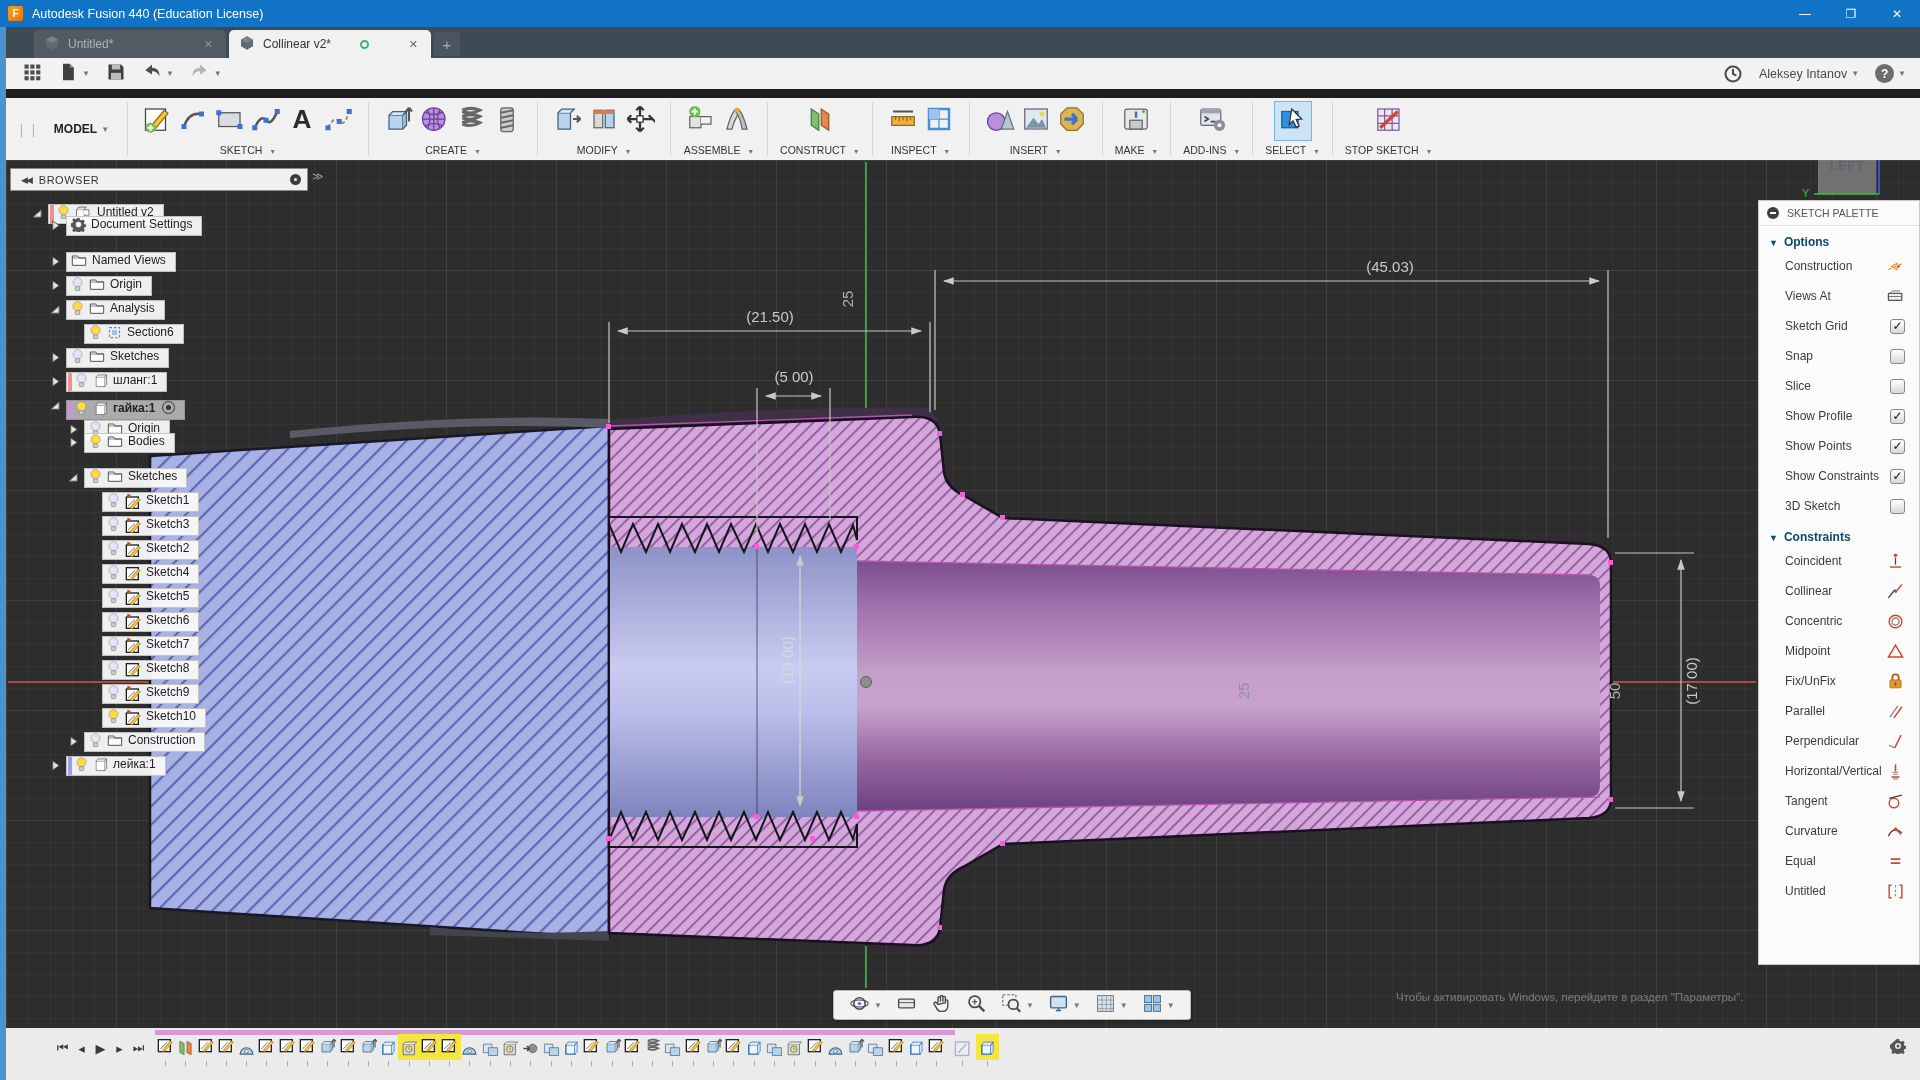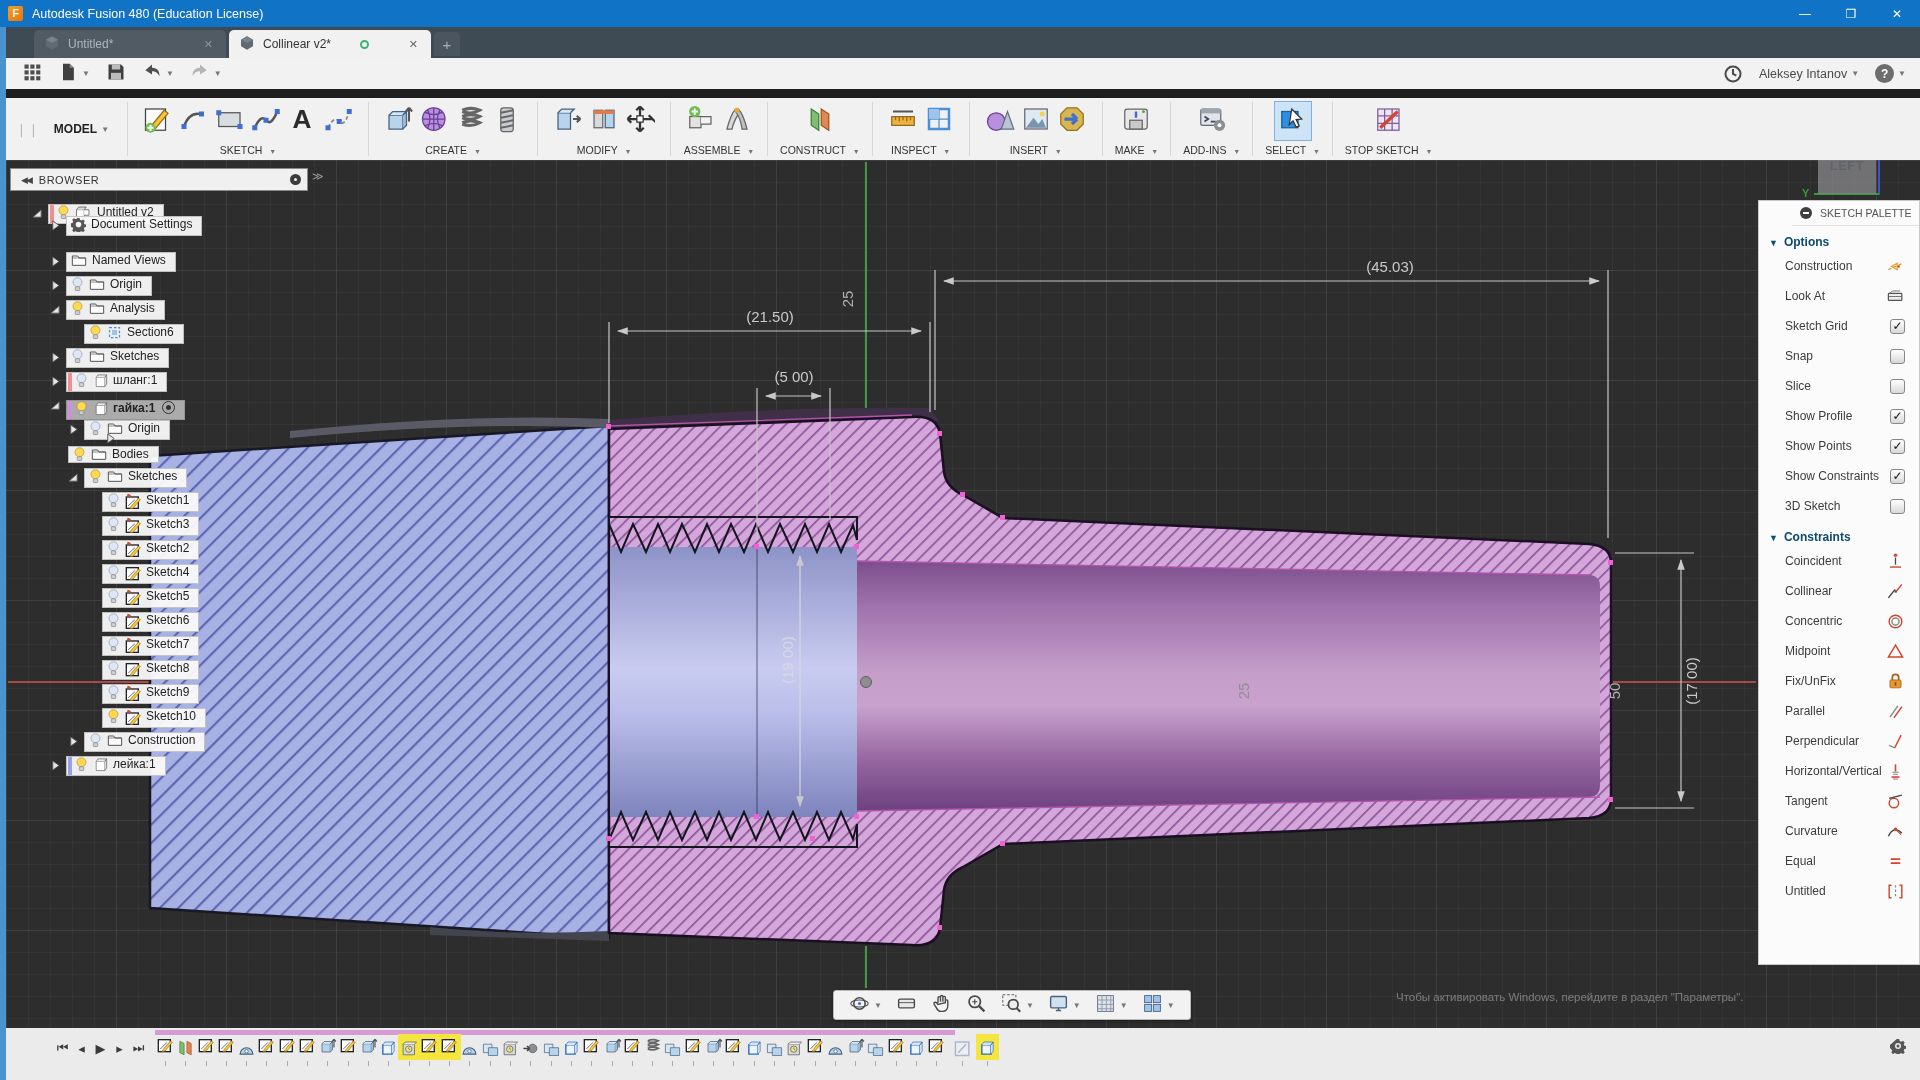--- a/index.html
+++ b/index.html
@@ -106,21 +106,21 @@
 
   
   #watermark { position:absolute; left:1390px; top:824px; color:rgba(222,228,234,0.5); }
   #watermark .wm1 { font-size:21px; }
   #watermark .wm2 { font-size:11.5px; margin-top:7px; color:rgba(222,228,234,0.42); }
 
   
   #palette { position:absolute; left:1758px; top:200px; width:162px; height:765px; background:#fbfbfb;
     border:1px solid #c9c9c9; font-size:12px; color:#3c3c3c; }
   #palette-header { height:25px; display:flex; align-items:center; font-size:10.5px; color:#555;
-    border-bottom:1px solid #e0e0e0;margin-left:33px; }
+    border-bottom:1px solid #e0e0e0; }
   #ph-dot { width:12px; height:12px; background:#3f3f3f; border-radius:50%; margin:0 8px;
     display:flex; align-items:center; justify-content:center; }
   #ph-dot::after{ content:""; width:6px; height:1.5px; background:#fff; }
   .psection { font-weight:bold; font-size:12px; color:#0c4a6e; padding:9px 0 2px 10px; }
   .psection .tri { font-size:9px; margin-right:6px; }
   .prow { height:30px; display:flex; align-items:center; padding:0 14px 0 26px; }
   .prow .plabel { flex:1; }
   .pcheck { width:15px; height:15px; border:1px solid #888; border-radius:3px;
     background:linear-gradient(#ffffff,#d8d8d8); display:flex; align-items:center; justify-content:center;
     font-size:12px; color:#111; }
@@ -141,21 +141,21 @@
   #tl-gear { position:absolute; right:14px; top:10px; color:#555; }
 
   svg text { font-family:"Liberation Sans", sans-serif; }
 </style>
 </head>
 <body>
 <div id="app">
 
 <div id="titlebar">
   <div id="fusion-logo">F</div>
-  <span>Autodesk Fusion 480 (Education License)</span>
+  <span>Autodesk Fusion 440 (Education License)</span>
   <div class="winbtns">
         <div class="winbtn minimize">—</div>
         <div class="winbtn maximize">❐</div>
         <div class="winbtn close">✕</div>
       </div>
 </div>
 
 <div id="tabbar">
       <div class="doc-tab inactive">
         <span class="tab-cube"><svg width="16" height="16" viewBox="0 0 24 24">
@@ -799,21 +799,21 @@
             </span>
             <span class="ticon">
               <svg width="16" height="14" viewBox="0 0 24 20">
                 <path d="M2,4 h8 l2,3 h10 v11 h-20 z" fill="#fdfdfd" stroke="#555" stroke-width="1.5"></path>
                 <path d="M2,7 h20" stroke="#555"></path>
               </svg>
             </span>
             <span>Origin</span>
           </span>
         </div>
-        <div class="trow" style="top: 237px; left: 62px; flex-direction: column;">
+        <div class="trow" style="top: 237px; left: 62px;">
           <span class="texp"><svg width="11" height="11" viewBox="0 0 12 12">
               <path d="M3,1 L10,6 L3,11z" fill="#e6e6e6" stroke="#555"></path>
             </svg></span>
           <span class="tchip">
             <span style="width:4px"></span>
             <span class="tbulb">
               <svg width="13" height="15" viewBox="0 0 16 20">
                 <circle cx="8" cy="7" r="6" fill="#ffd94f" stroke="#b09a43"></circle>
                 <rect x="5" y="13" width="6" height="5" rx="1" fill="#cfcfcf" stroke="#8a8a8a"></rect>
               </svg>
@@ -1183,21 +1183,21 @@
           <span class="plabel">Construction</span>
           <span class="picon">
             <svg width="19" height="19" viewBox="0 0 24 24">
               <path d="M3,16 L21,8" stroke="#e8962e" stroke-width="1.6" stroke-dasharray="4 3"></path>
               <path d="M14,8 l-7,4 7,4z" fill="none" stroke="#e8962e" stroke-width="1.5"></path>
               <circle cx="16" cy="12" r="1.5" fill="#d2452e"></circle>
             </svg>
           </span>
         </div>
         <div class="prow">
-          <span class="plabel">Look At</span>
+          <span class="plabel">Views At</span>
           <span class="picon">
             <svg width="19" height="19" viewBox="0 0 24 24">
               <rect x="3" y="8" width="17" height="9" rx="1" fill="#eee" stroke="#555" stroke-width="1.5"></rect>
               <path d="M3,12 h17 M5,8 l3,-3 h10" stroke="#555" fill="none"></path>
             </svg>
           </span>
         </div>
         <div class="prow">
           <span class="plabel">Sketch Grid</span>
           <span class="pcheck">✓</span>

